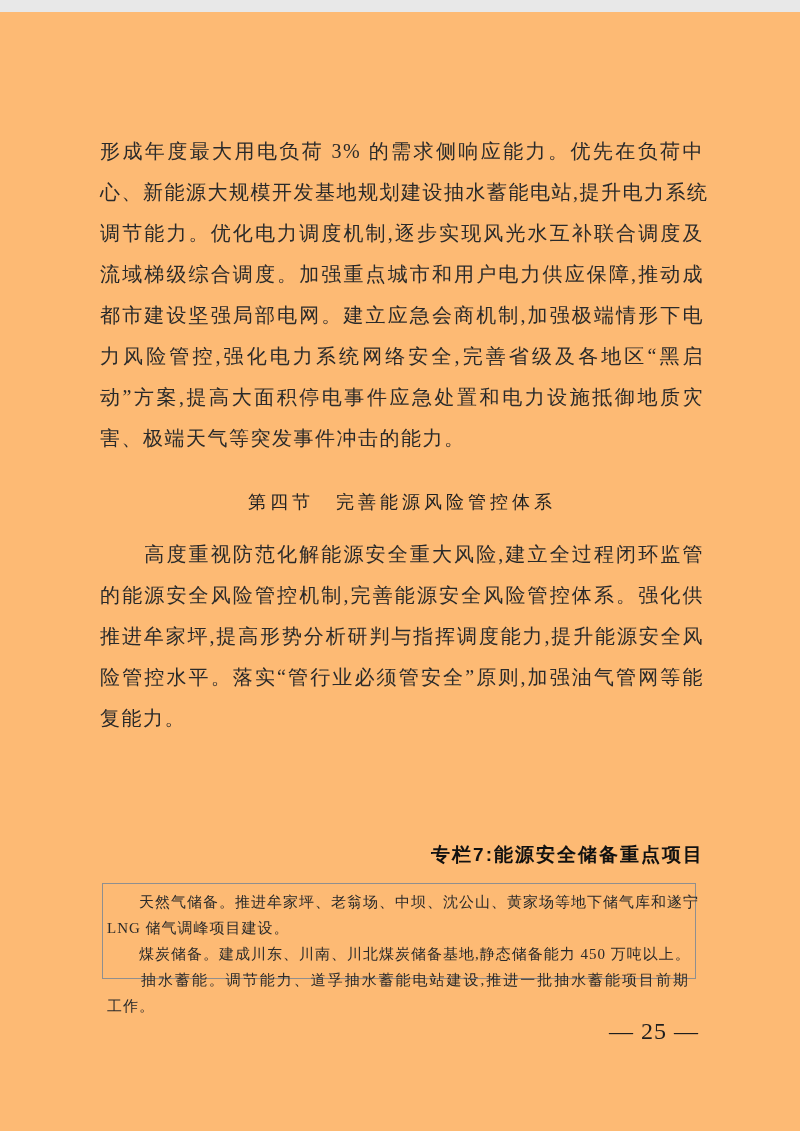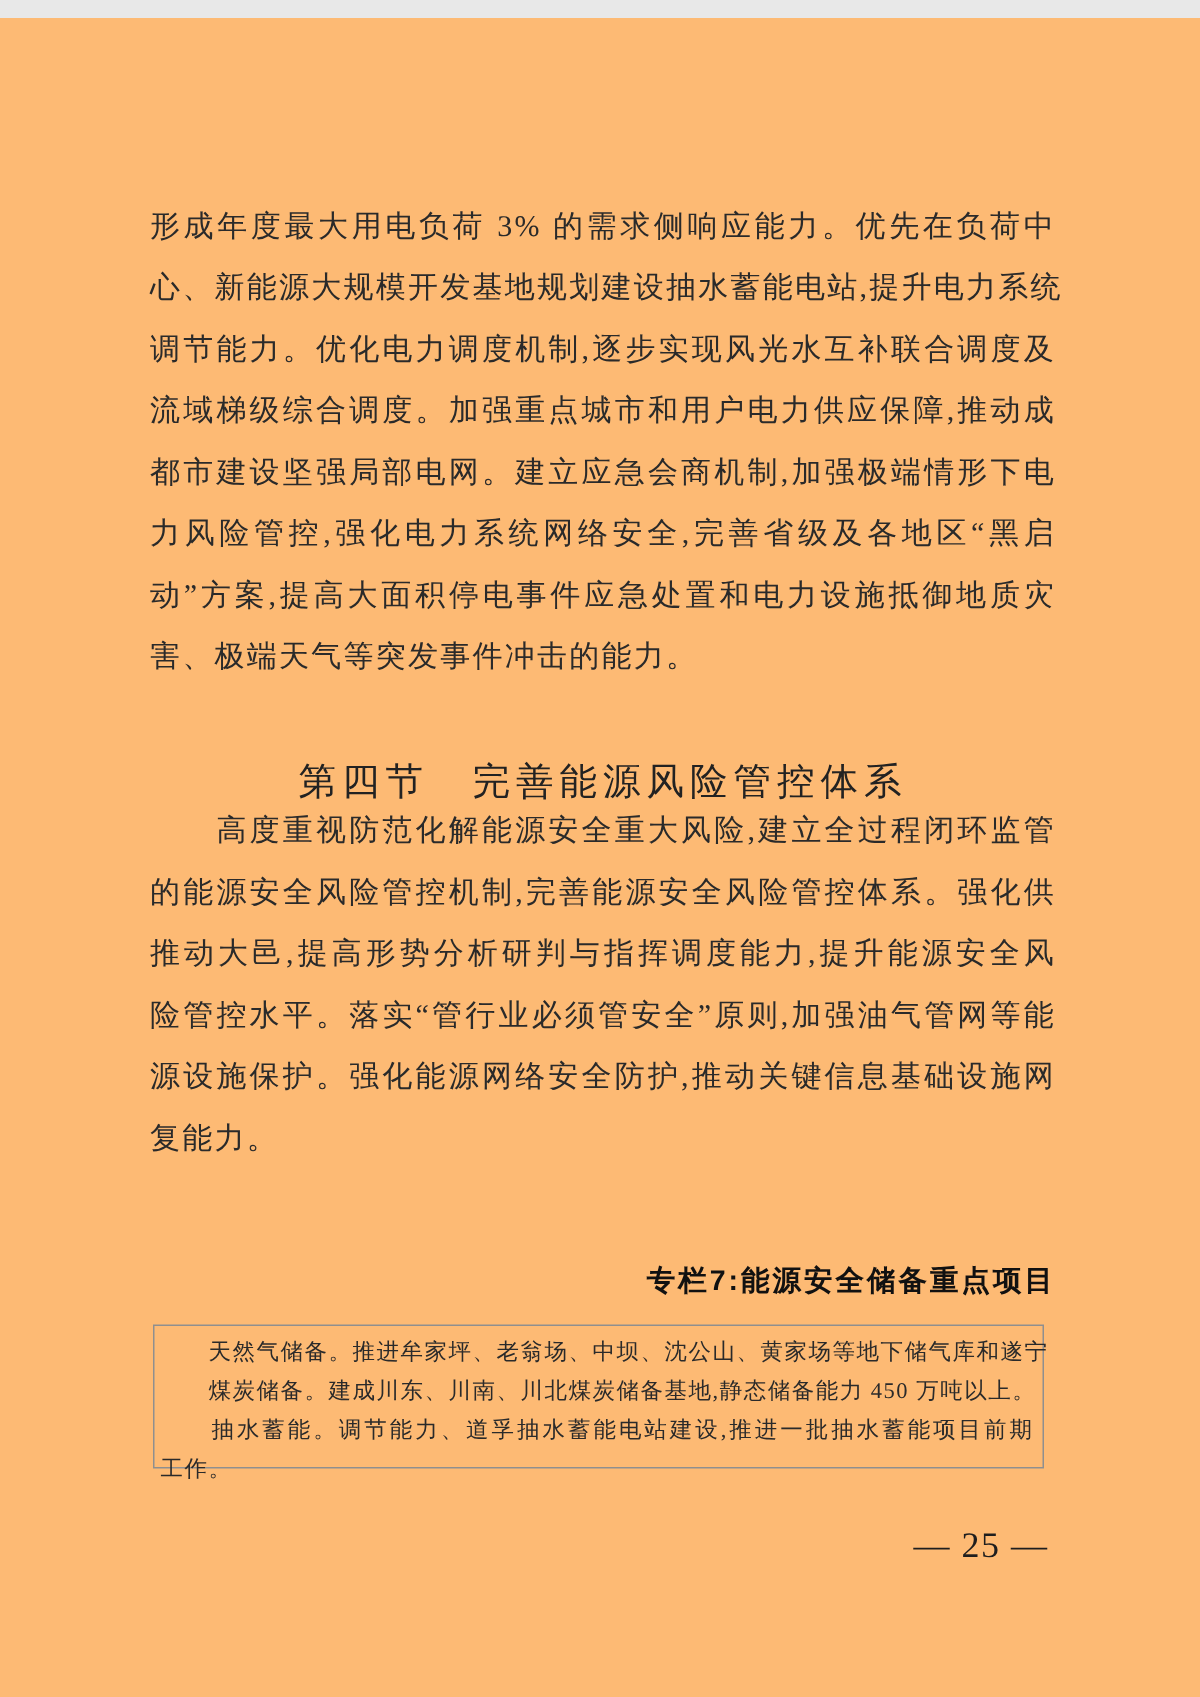--- a/index.html
+++ b/index.html
@@ -28,25 +28,25 @@
     left: 100px;
     width: 604px;
     font-size: 20px;
     line-height: 41px;
     letter-spacing: 1.5px;
   }
   #para1 { top: 119px; }
   #para2 { top: 522px; }
   .section-heading {
     position: absolute;
-    top: 494px;
+    top: 474px;
     left: 100px;
     width: 604px;
     text-align: center;
-    font-size: 25px;
+    font-size: 18px;
     line-height: 32px;
     letter-spacing: 4px;
     color: #222222;
   }
   .box-title {
     position: absolute;
     top: 829px;
     left: 100px;
     width: 604px;
     text-align: right;
@@ -98,31 +98,31 @@
       <div class="line">力风险管控,强化电力系统网络安全,完善省级及各地区“黑启</div>
       <div class="line">动”方案,提高大面积停电事件应急处置和电力设施抵御地质灾</div>
       <div class="line last">害、极端天气等突发事件冲击的能力。</div>
     </div>
 
   <div class="section-heading">第四节　完善能源风险管控体系</div>
 
   <div id="para2" class="body-para">
       <div class="line">　　高度重视防范化解能源安全重大风险,建立全过程闭环监管</div>
       <div class="line">的能源安全风险管控机制,完善能源安全风险管控体系。强化供</div>
-      <div class="line">推动大邑,提高形势分析研判与指挥调度能力,提升能源安全风</div>
+      <div class="line">推进牟家坪,提高形势分析研判与指挥调度能力,提升能源安全风</div>
       <div class="line">险管控水平。落实“管行业必须管安全”原则,加强油气管网等能</div>
-      <div class="line">源设施保护。强化能源网络安全防护,推动关键信息基础设施网</div>
       <div class="line last">复能力。</div>
     </div>
 
   <div class="box-title">专栏7:能源安全储备重点项目</div>
 
   <div class="highlight-box">
       <div>
         <div class="line">　　天然气储备。推进牟家坪、老翁场、中坝、沈公山、黄家场等地下储气库和遂宁</div>
+        <div class="line last">LNG 储气调峰项目建设。</div>
       </div>
       <div>
         <div class="line last">　　煤炭储备。建成川东、川南、川北煤炭储备基地,静态储备能力 450 万吨以上。</div>
       </div>
       <div>
         <div class="line">　　抽水蓄能。调节能力、道孚抽水蓄能电站建设,推进一批抽水蓄能项目前期</div>
         <div class="line last">工作。</div>
       </div>
     </div>
 

